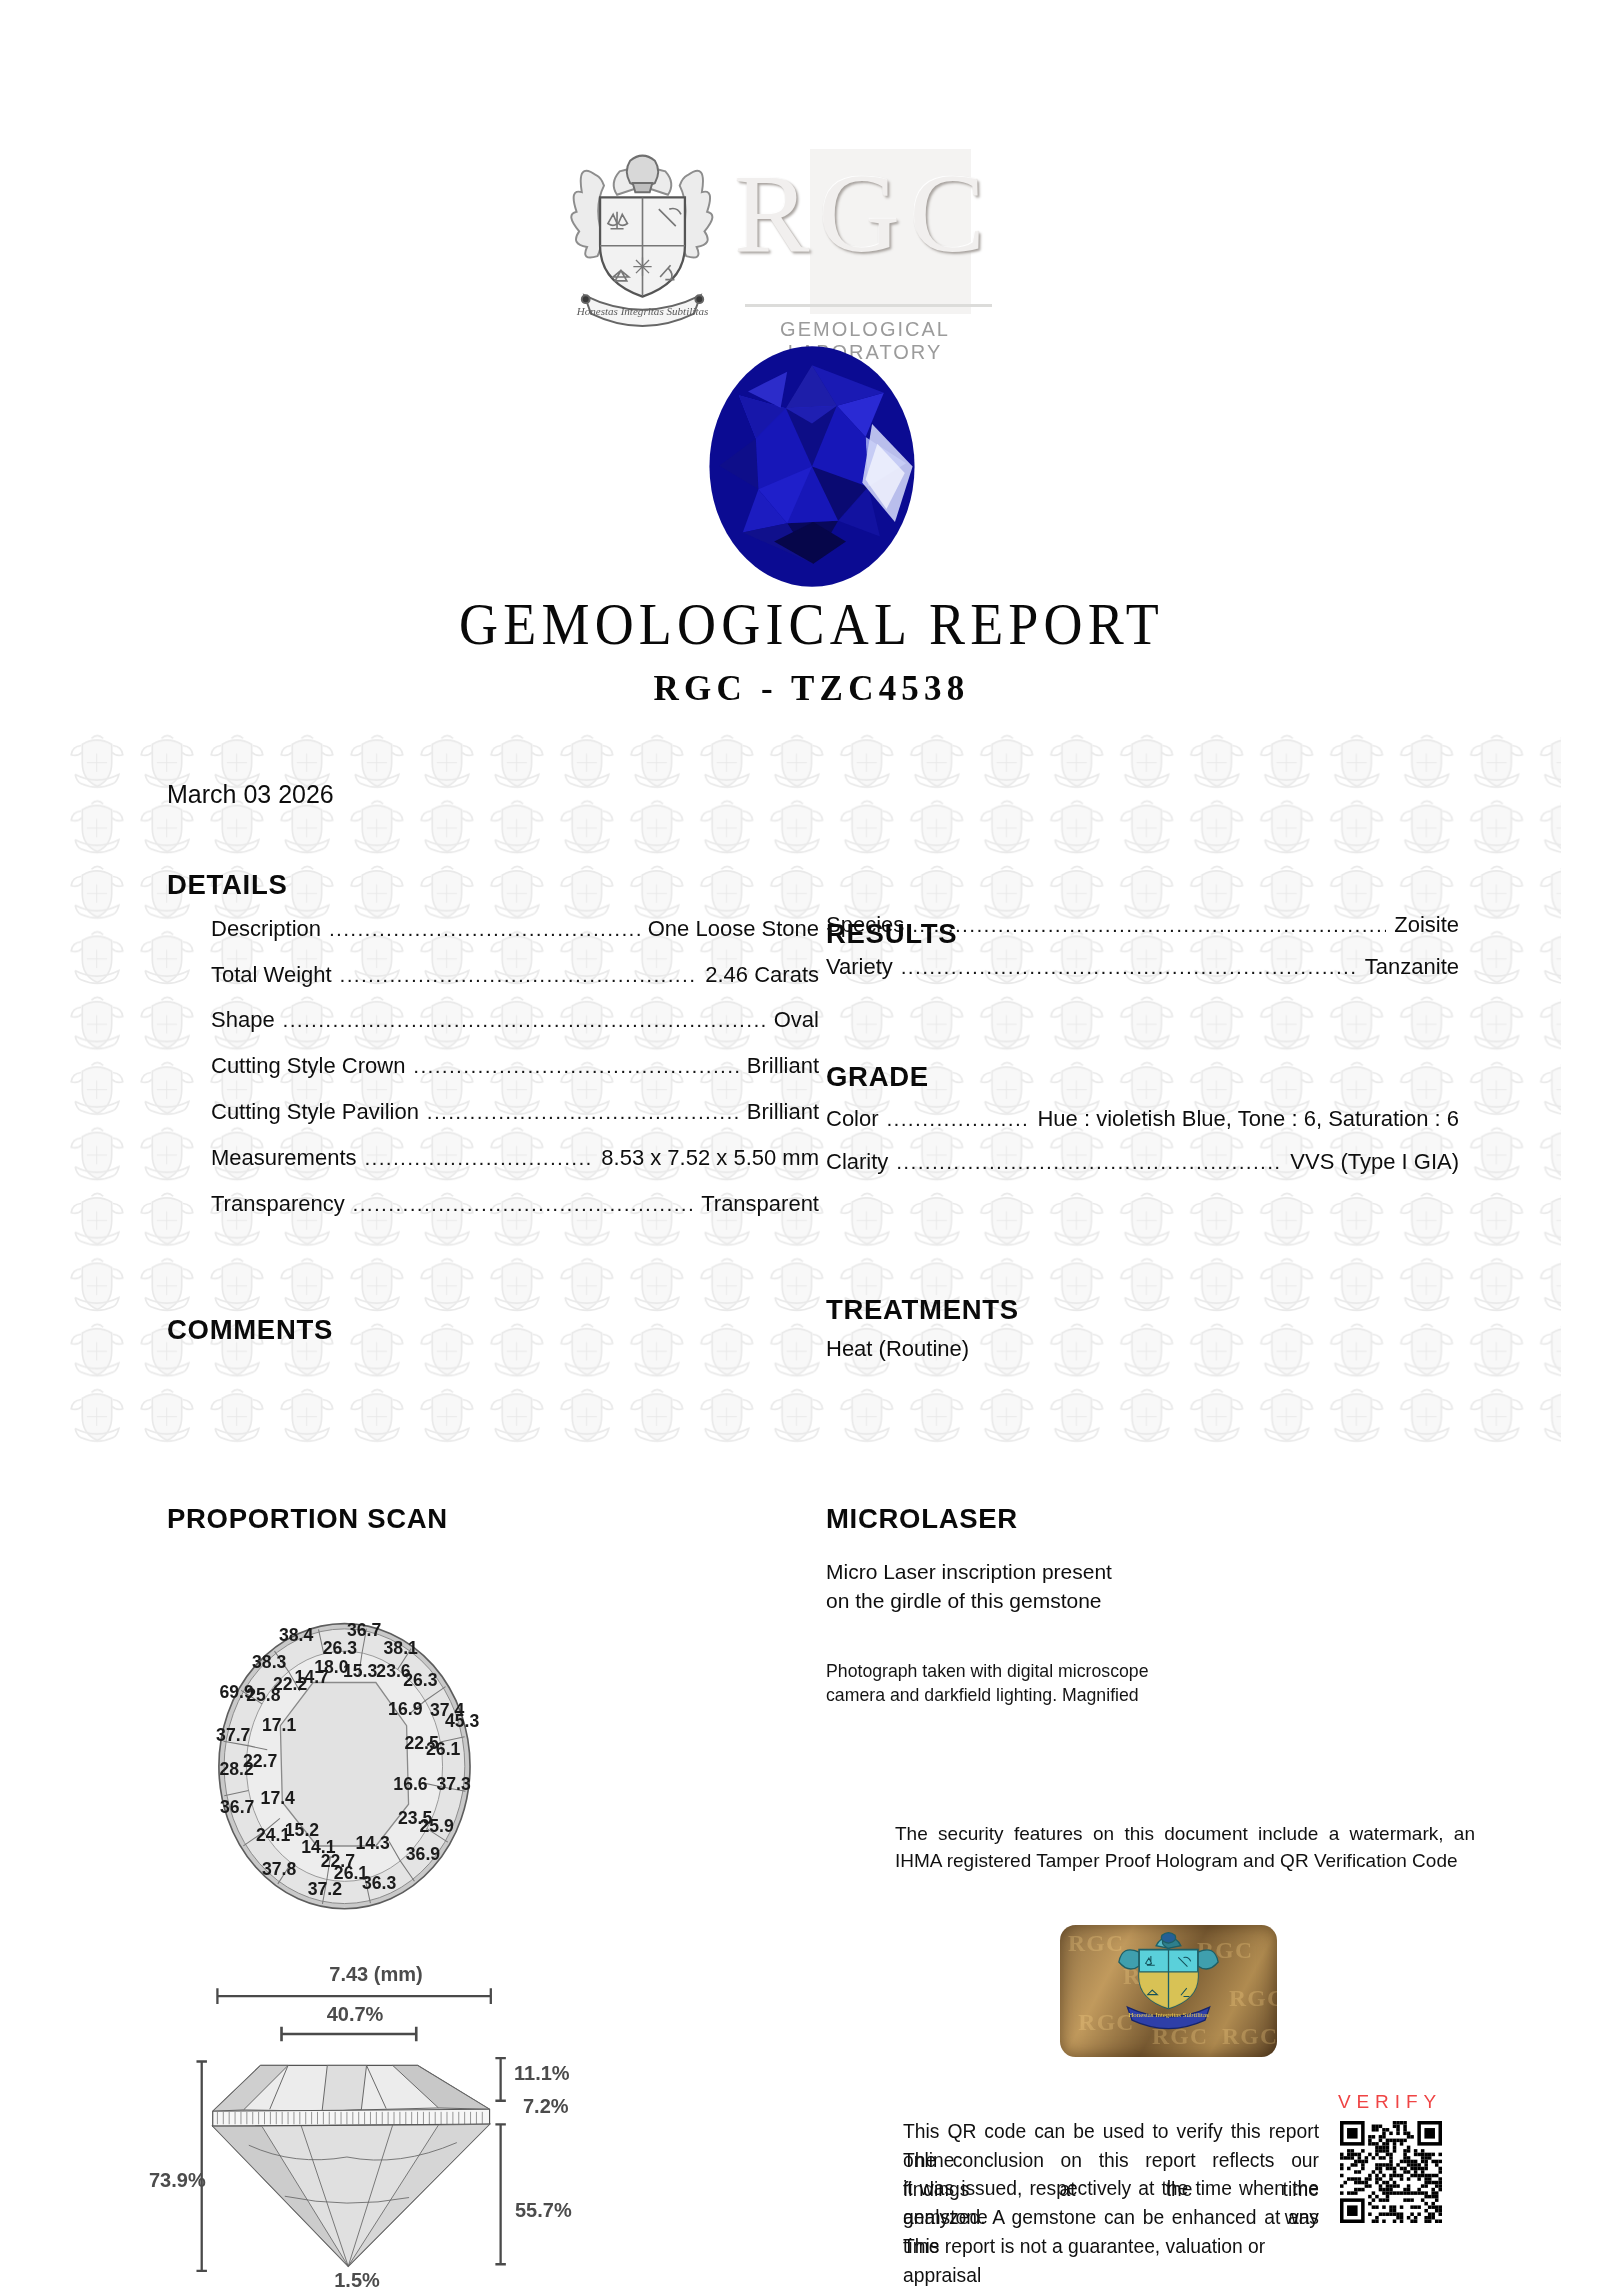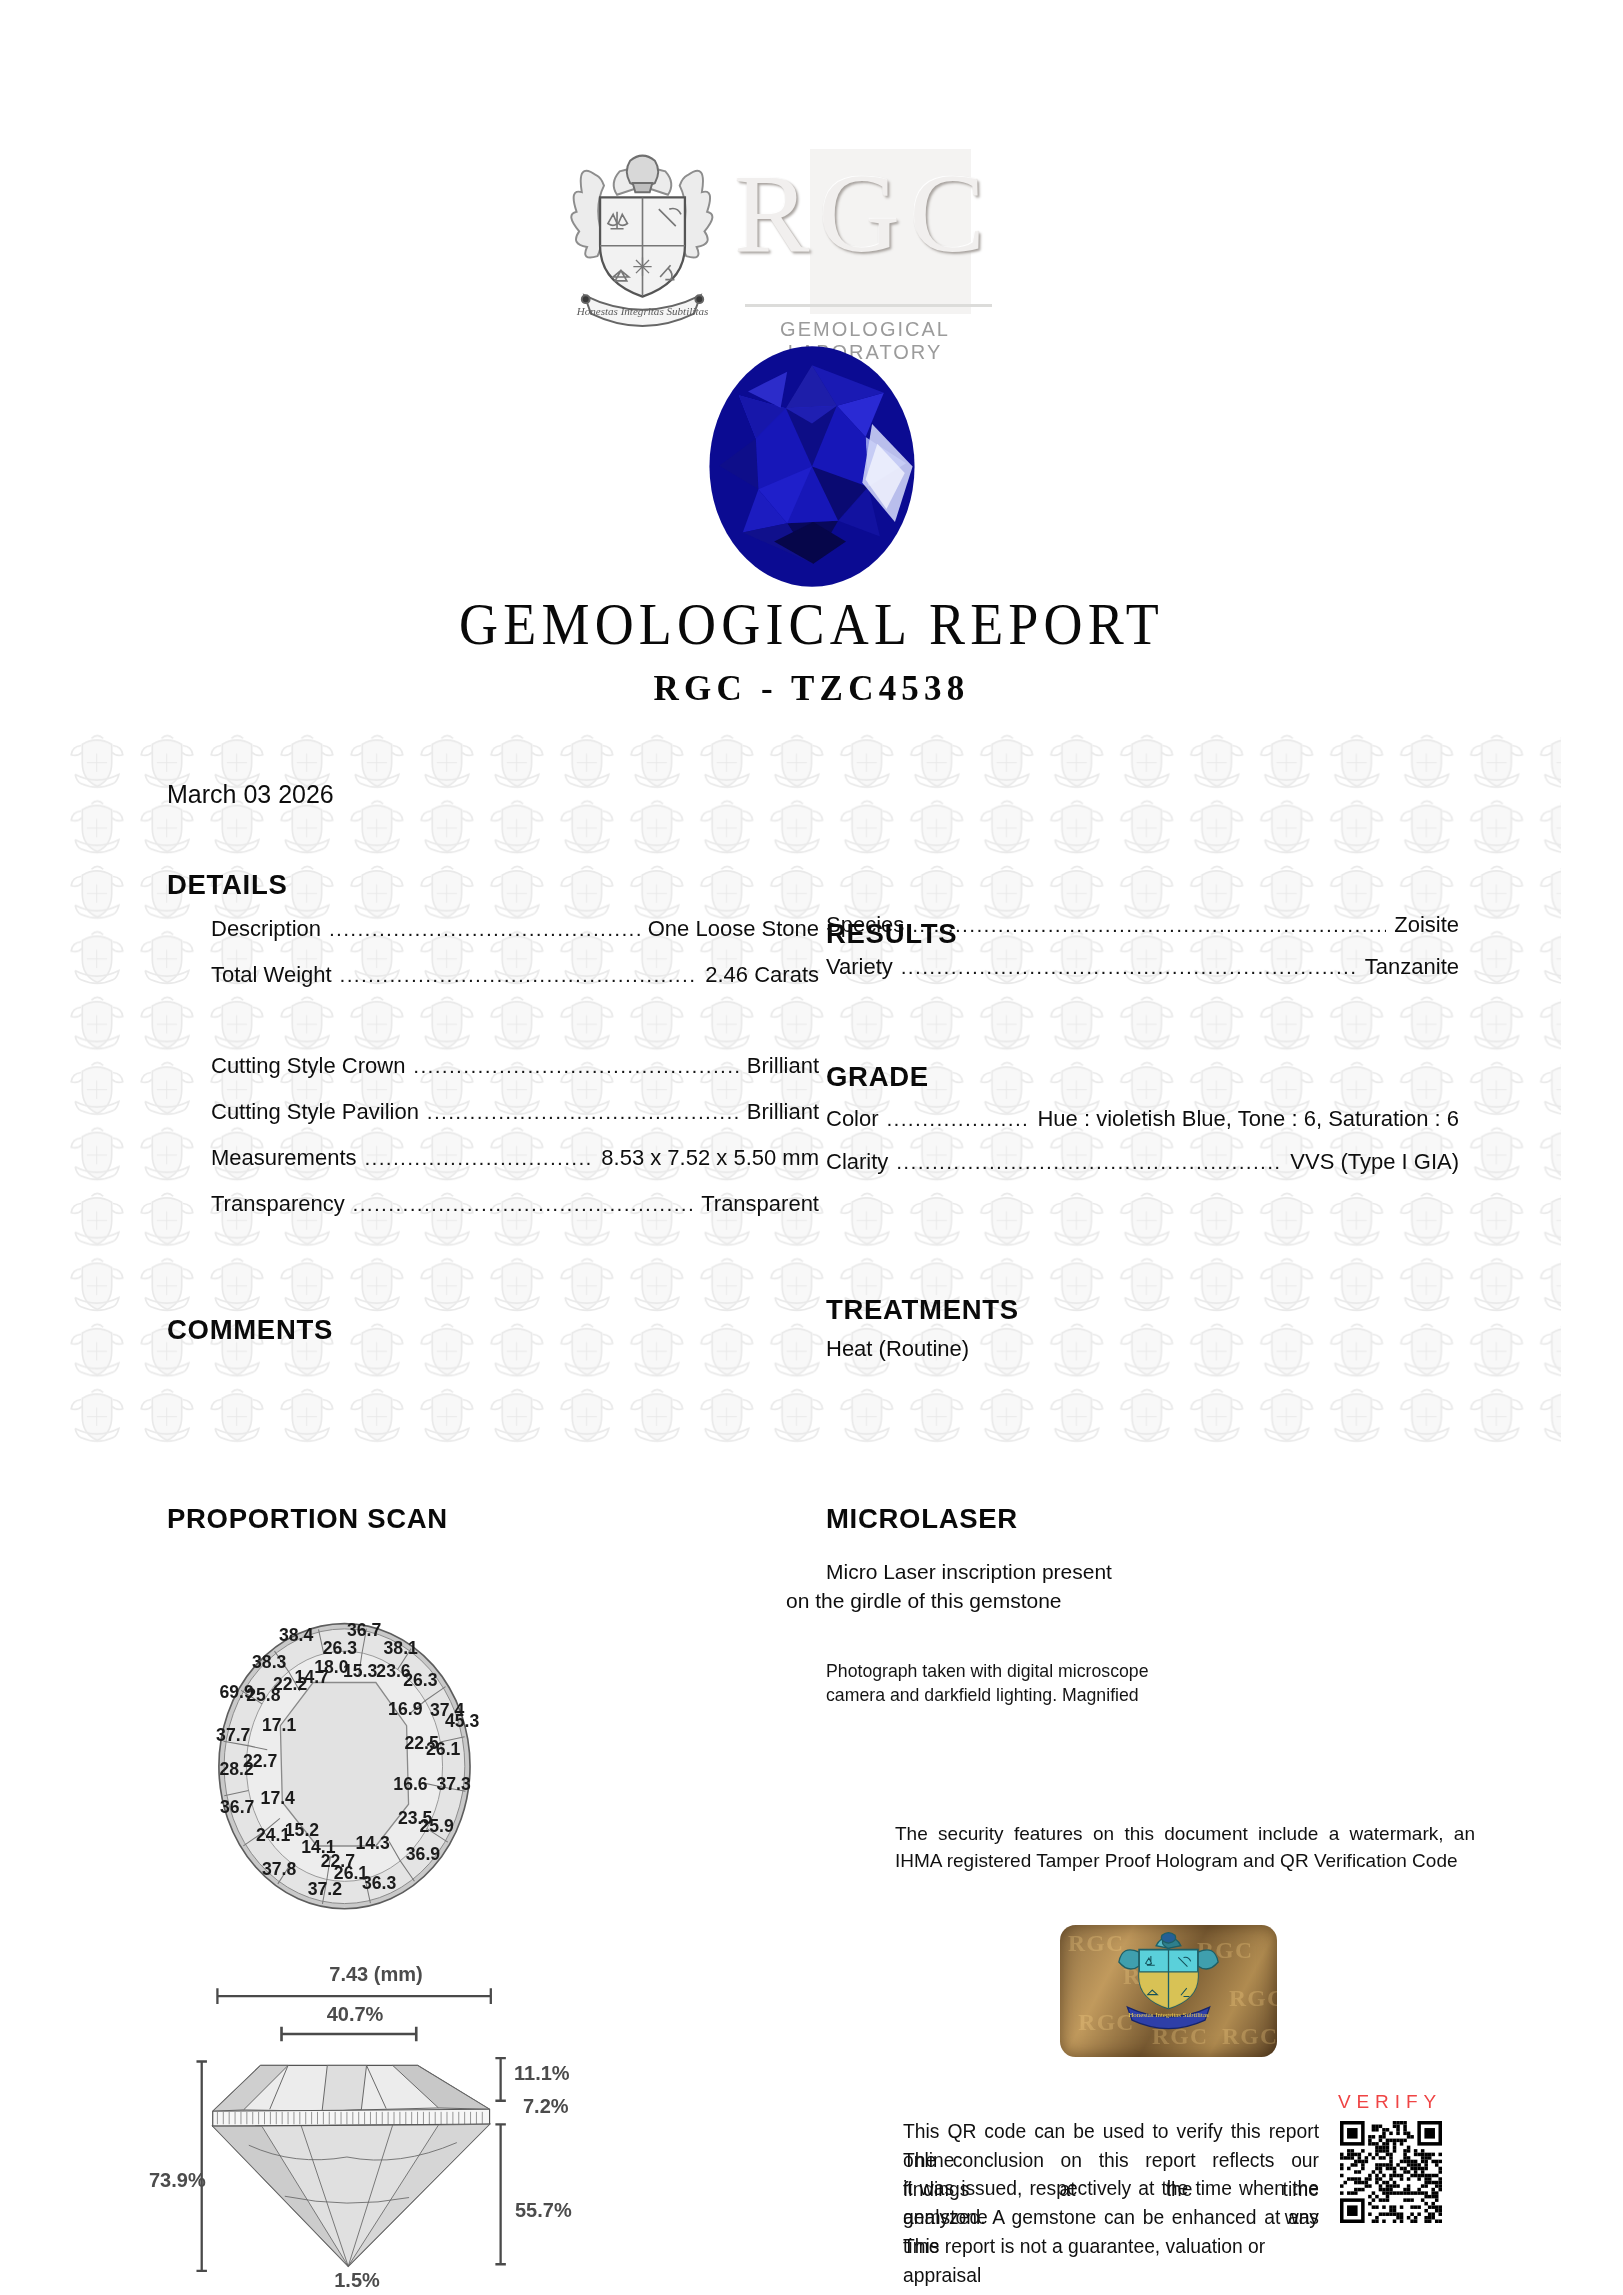--- a/index.html
+++ b/index.html
@@ -154,20 +154,25 @@
   <div class="abs row colL" style="left:167px;top:916px;">
     <span class="lbl">Description</span>
       <span class="leader"></span>
       <span class="val">One Loose Stone</span>
   </div>
   <div class="abs row colL" style="left:167px;top:962px;">
     <span class="lbl">Total Weight</span>
       <span class="leader"></span>
       <span class="val">2.46 Carats</span>
   </div>
+  <div class="abs row colL" style="left:167px;top:1007px;">
+    <span class="lbl">Shape</span>
+      <span class="leader"></span>
+      <span class="val">Oval</span>
+  </div>
   <div class="abs row colL" style="left:167px;top:1053px;">
     <span class="lbl">Cutting Style Crown</span>
       <span class="leader"></span>
       <span class="val">Brilliant</span>
   </div>
   <div class="abs row colL" style="left:167px;top:1099px;">
     <span class="lbl">Cutting Style Pavilion</span>
       <span class="leader"></span>
       <span class="val">Brilliant</span>
   </div>
@@ -287,21 +292,21 @@
   <div class="abs plabel" style="left:376px;top:1963px;transform:translateX(-50%);">7.43 (mm)</div>
   <div class="abs plabel" style="left:355px;top:2003px;transform:translateX(-50%);">40.7%</div>
   <div class="abs plabel" style="left:514px;top:2062px;">11.1%</div>
   <div class="abs plabel" style="left:523px;top:2095px;">7.2%</div>
   <div class="abs plabel" style="left:149px;top:2169px;">73.9%</div>
   <div class="abs plabel" style="left:515px;top:2191px;margin-top:8px;">55.7%</div>
   <div class="abs plabel" style="left:357px;top:2269px;transform:translateX(-50%);">1.5%</div>
 
   <div class="abs h1" style="left:826px;top:1503px;">MICROLASER</div>
   <div class="abs mtext" style="left:826px;top:1557px;">Micro Laser inscription present</div>
-  <div class="abs mtext" style="left:786px;top:1586px;text-align:center;">on the girdle of this gemstone</div>
+  <div class="abs mtext" style="left:826px;top:1586px;text-align:center;">on the girdle of this gemstone</div>
   <div class="abs mnote" style="left:826px;top:1659px;">Photograph taken with digital microscope</div>
   <div class="abs mnote" style="left:826px;top:1683px;">camera and darkfield lighting. Magnified</div>
 
 
   <div class="abs sec just" style="left:895px;top:1820px;">The security features on this document include a watermark,  an</div>
   <div class="abs sec" style="left:895px;top:1847px;">IHMA registered Tamper Proof Hologram and QR Verification Code</div>
 
   <div class="abs holo">
     <div id="holo-pattern">
         <span class="rgcp" style="left: 7.9px; top: 5.2px;">RGC</span>

